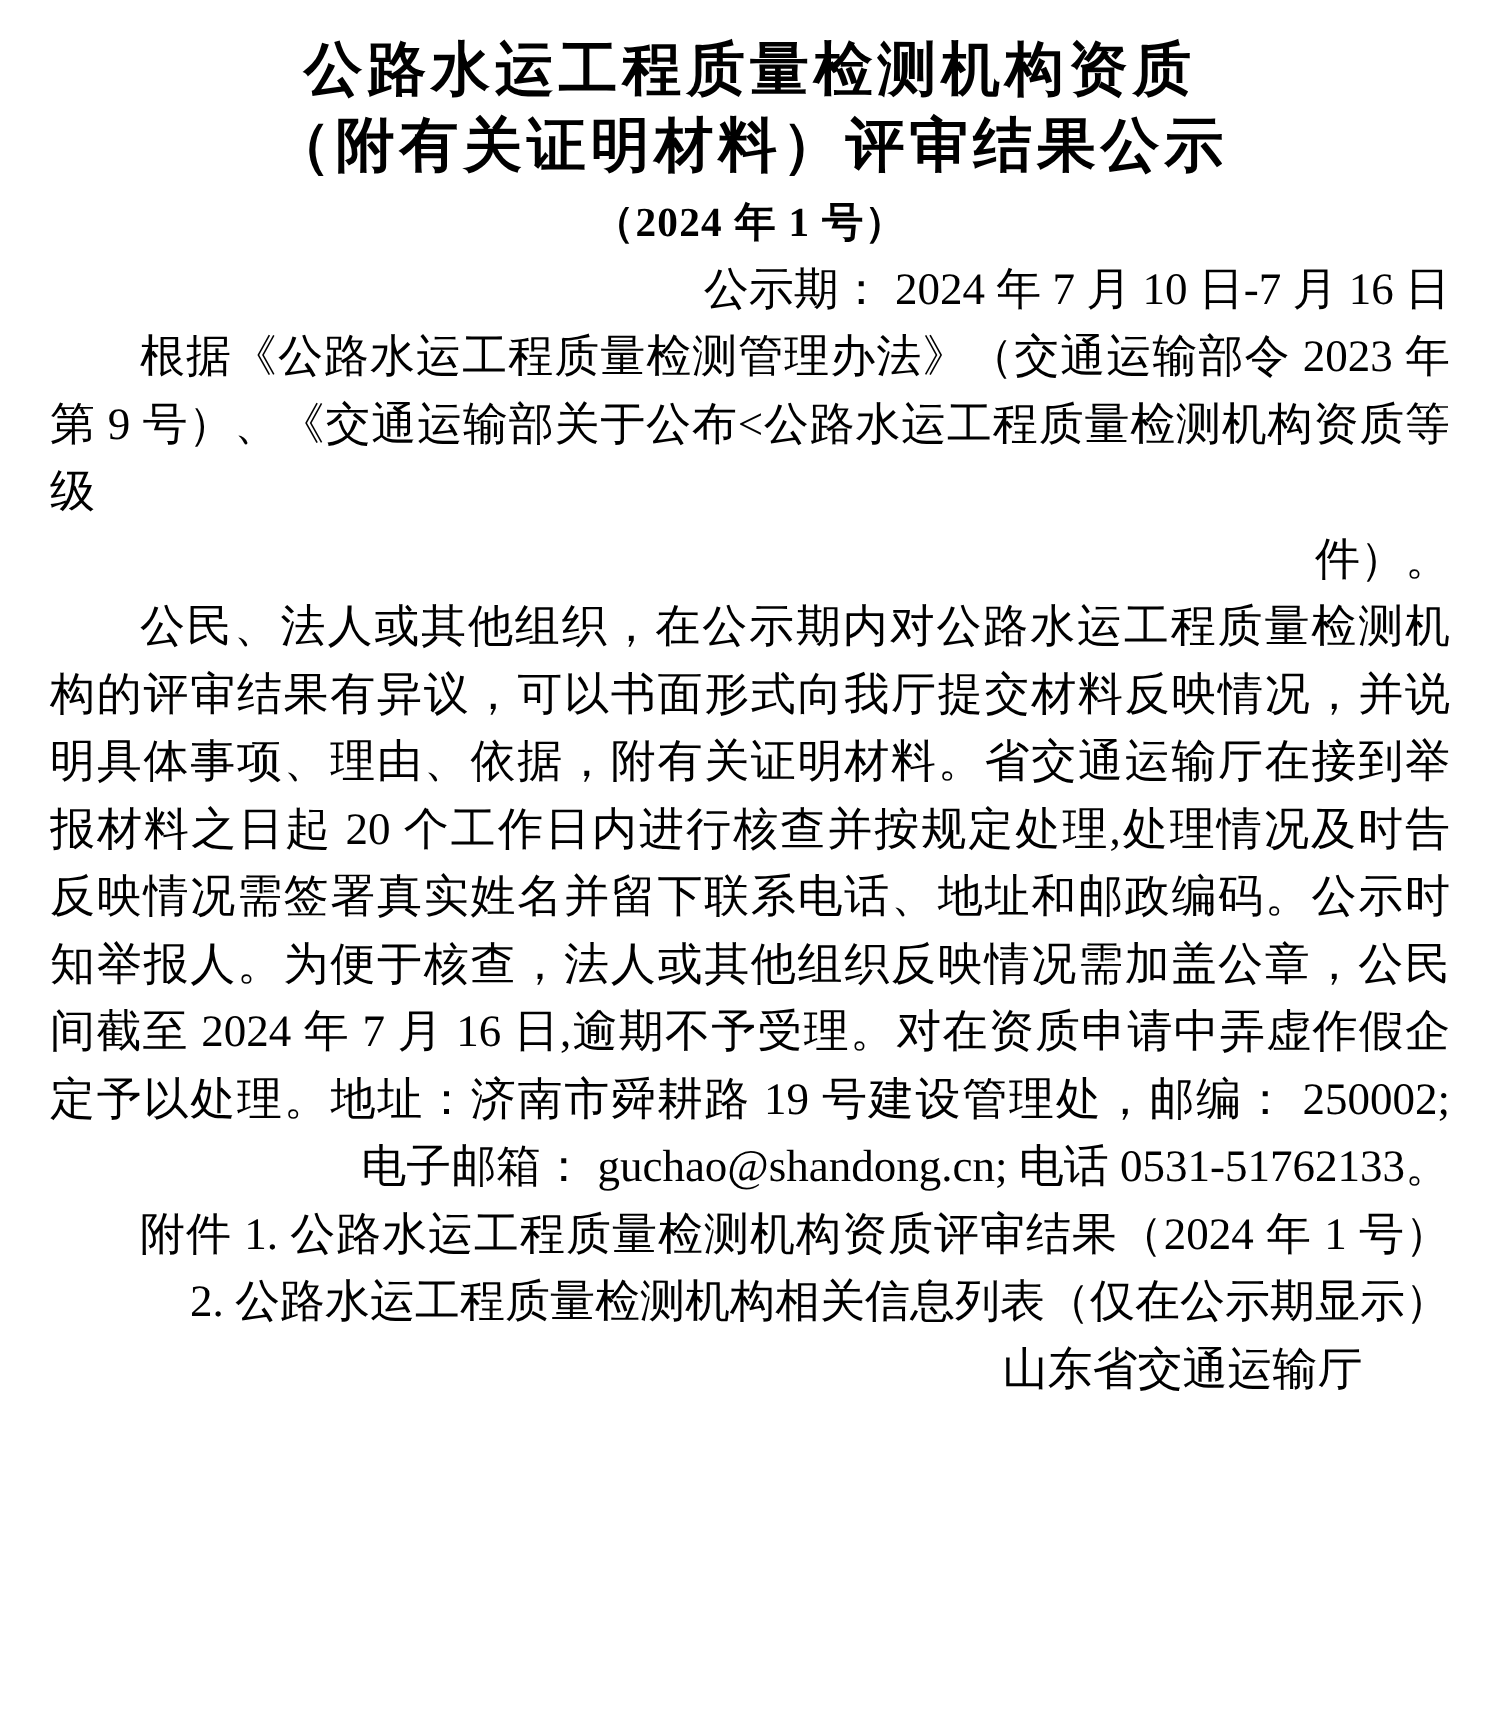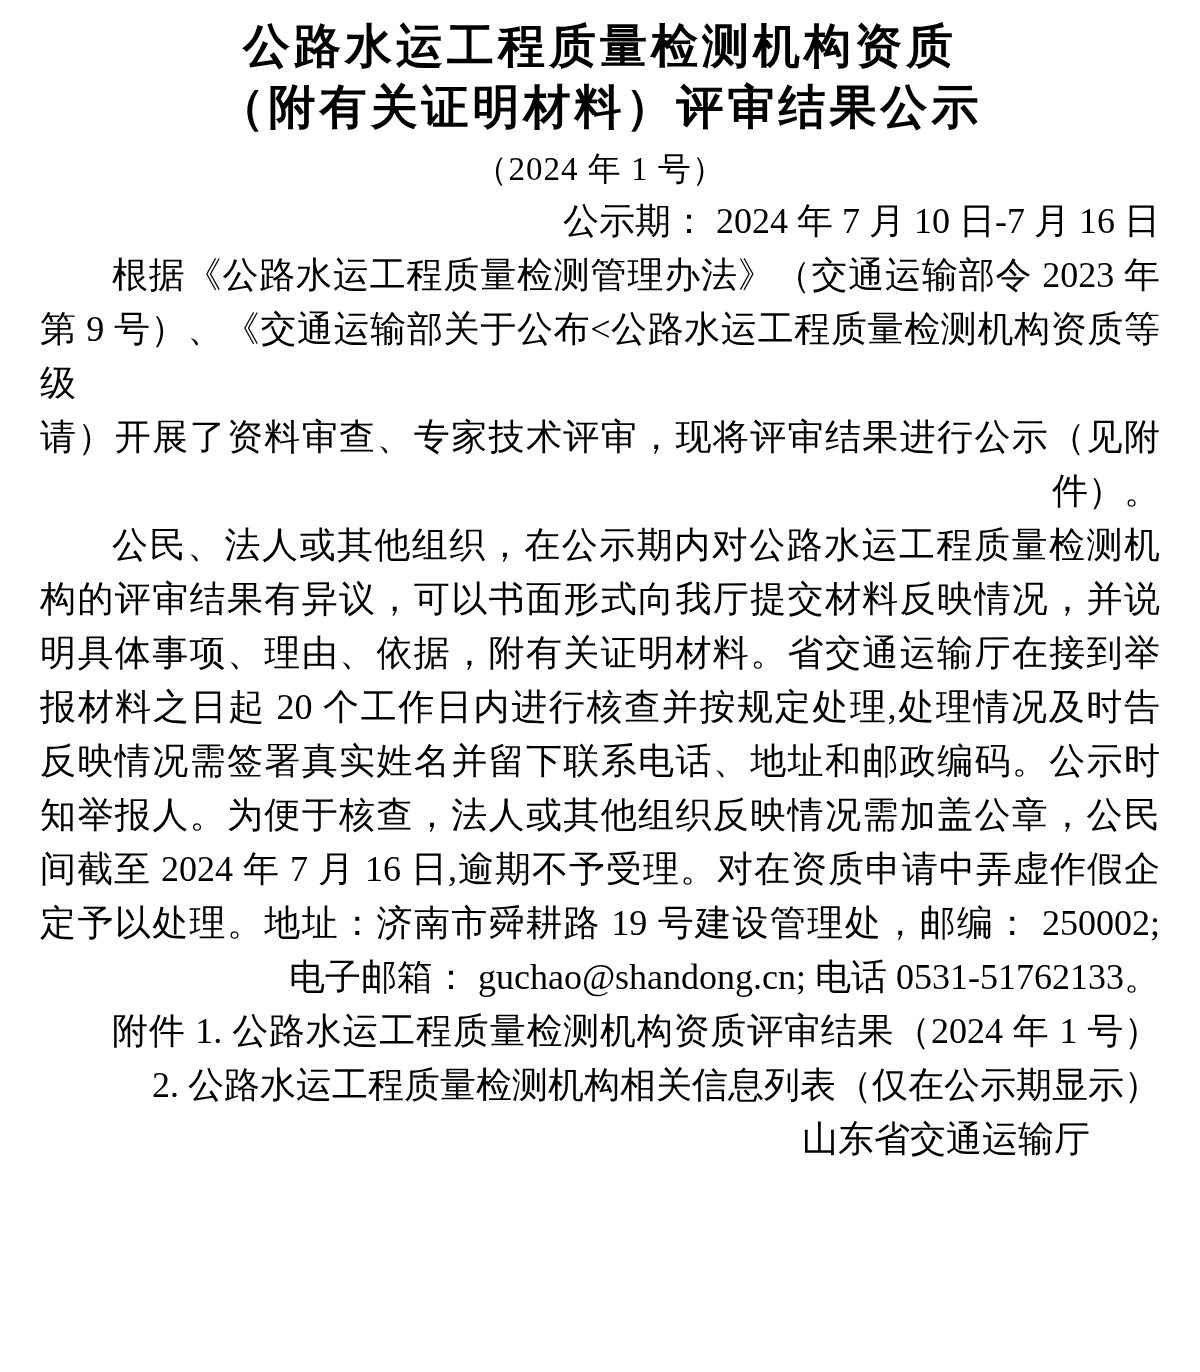--- a/index.html
+++ b/index.html
@@ -9,35 +9,35 @@
     height: 1372px;
     background: #ffffff;
     color: #000000;
     overflow: hidden;
     font-family: "Liberation Serif", "DejaVu Serif", serif;
   }
   .page {
     box-sizing: border-box;
     width: 1200px;
     height: 1372px;
-    padding: 10px 40px 0 40px;
+    padding: 20px 40px 0 40px;
   }
   .title {
     margin: 6px 0 0 0;
     font-size: 47px;
     font-weight: 700;
     text-align: center;
     line-height: 61px;
     letter-spacing: 4px;
   }
   .title .tline { display: block; }
   .docnum {
     margin-top: 10px;
     font-size: 33px;
-    font-weight: 400;
+    font-weight: 700;
     text-align: center;
     line-height: 42px;
     letter-spacing: 1px;
   }
   .bodytext {
     margin-top: 4px;
     font-size: 36px;
     line-height: 54px;
   }
   .line { text-align: right; }
@@ -57,21 +57,20 @@
     <span class="tline">公路水运工程质量检测机构资质</span>
     <span class="tline">（附有关证明材料）评审结果公示</span>
   </h1>
 
   <div class="docnum">（2024 年 1 号）</div>
 
   <div class="bodytext">
     <div class="line">公示期： 2024 年 7 月 10 日-7 月 16 日</div>
     <div class="line just indent">根据《公路水运工程质量检测管理办法》（交通运输部令 2023 年</div>
     <div class="line just">第 9 号）、《交通运输部关于公布&lt;公路水运工程质量检测机构资质等级</div>
-    <div class="line just">请）开展了资料审查、专家技术评审，现将评审结果进行公示（见附</div>
     <div class="line">件）。</div>
     <div class="line just indent">公民、法人或其他组织，在公示期内对公路水运工程质量检测机</div>
     <div class="line just">构的评审结果有异议，可以书面形式向我厅提交材料反映情况，并说</div>
     <div class="line just">明具体事项、理由、依据，附有关证明材料。省交通运输厅在接到举</div>
     <div class="line just">报材料之日起 20 个工作日内进行核查并按规定处理,处理情况及时告</div>
     <div class="line just">反映情况需签署真实姓名并留下联系电话、地址和邮政编码。公示时</div>
     <div class="line just">知举报人。为便于核查，法人或其他组织反映情况需加盖公章，公民</div>
     <div class="line just">间截至 2024 年 7 月 16 日,逾期不予受理。对在资质申请中弄虚作假企</div>
     <div class="line just">定予以处理。地址：济南市舜耕路 19 号建设管理处，邮编： 250002;</div>
     <div class="line">电子邮箱： guchao@shandong.cn; 电话 0531-51762133。</div>

